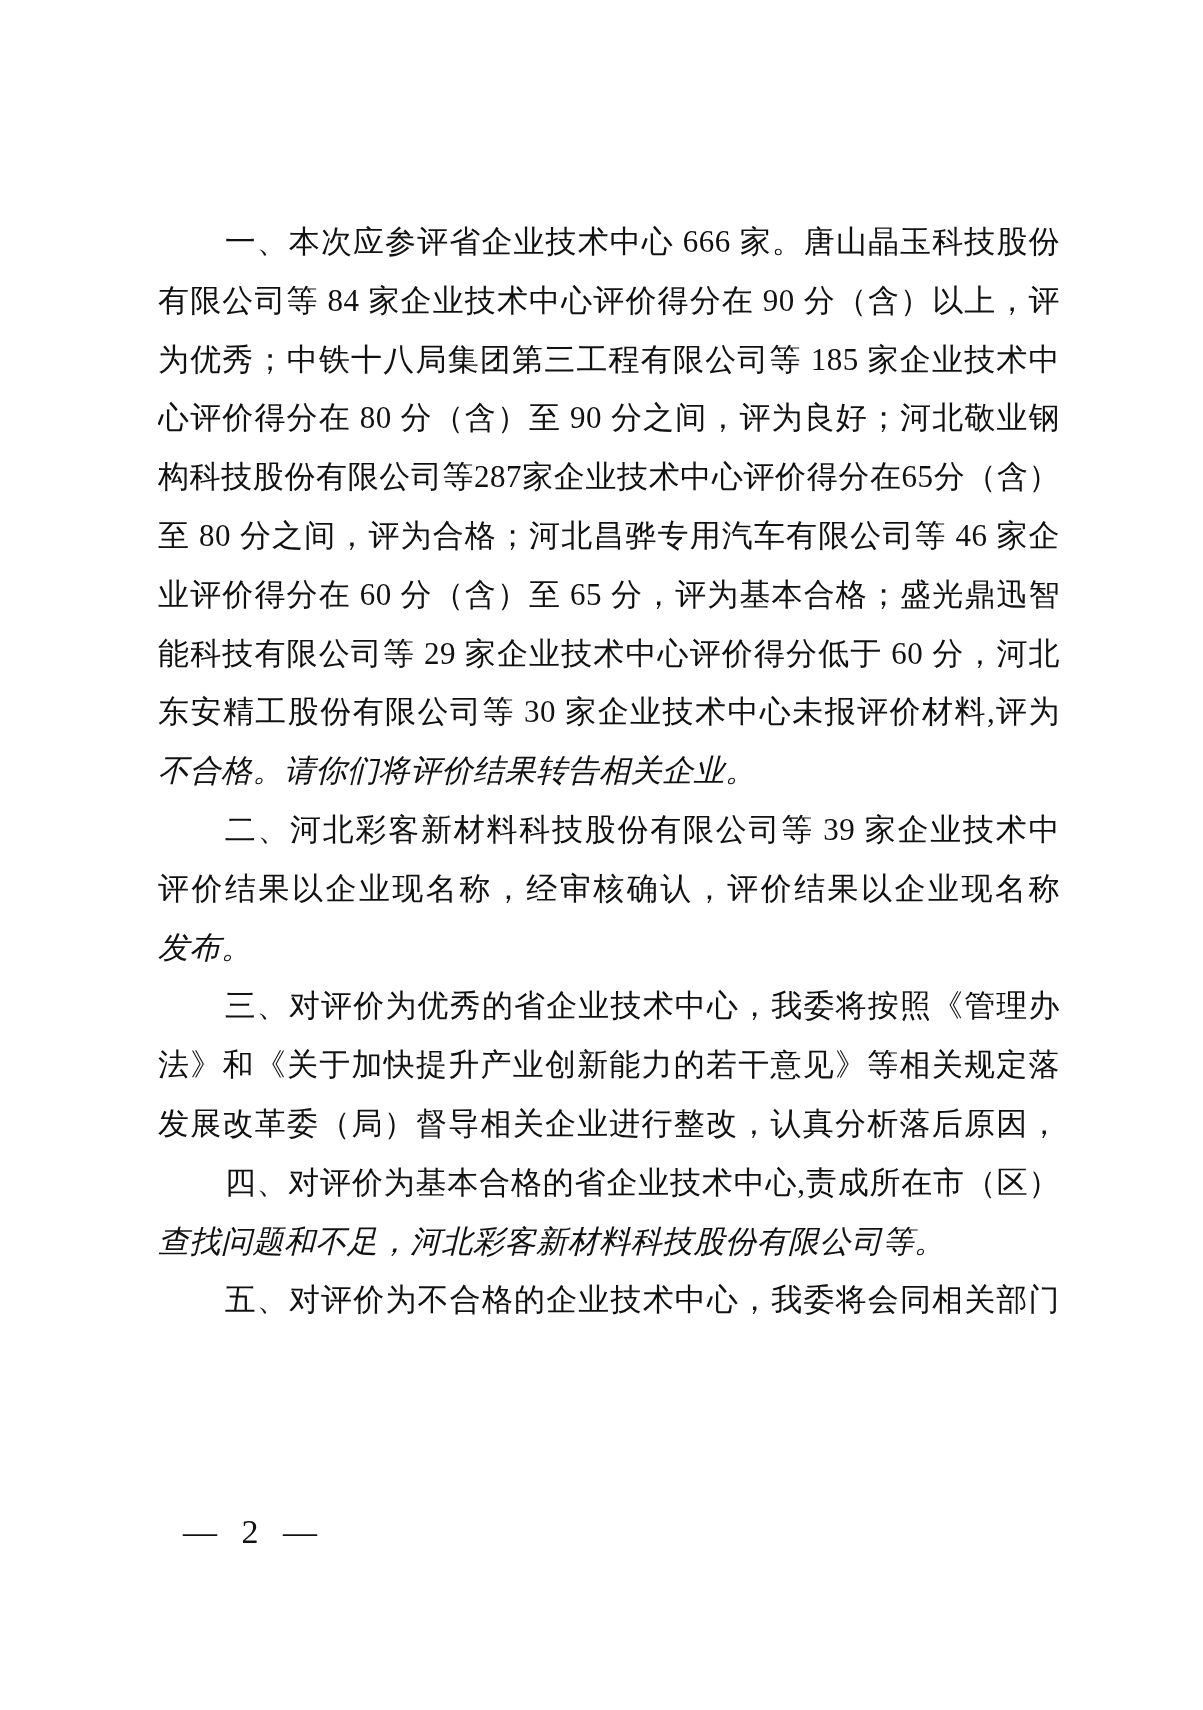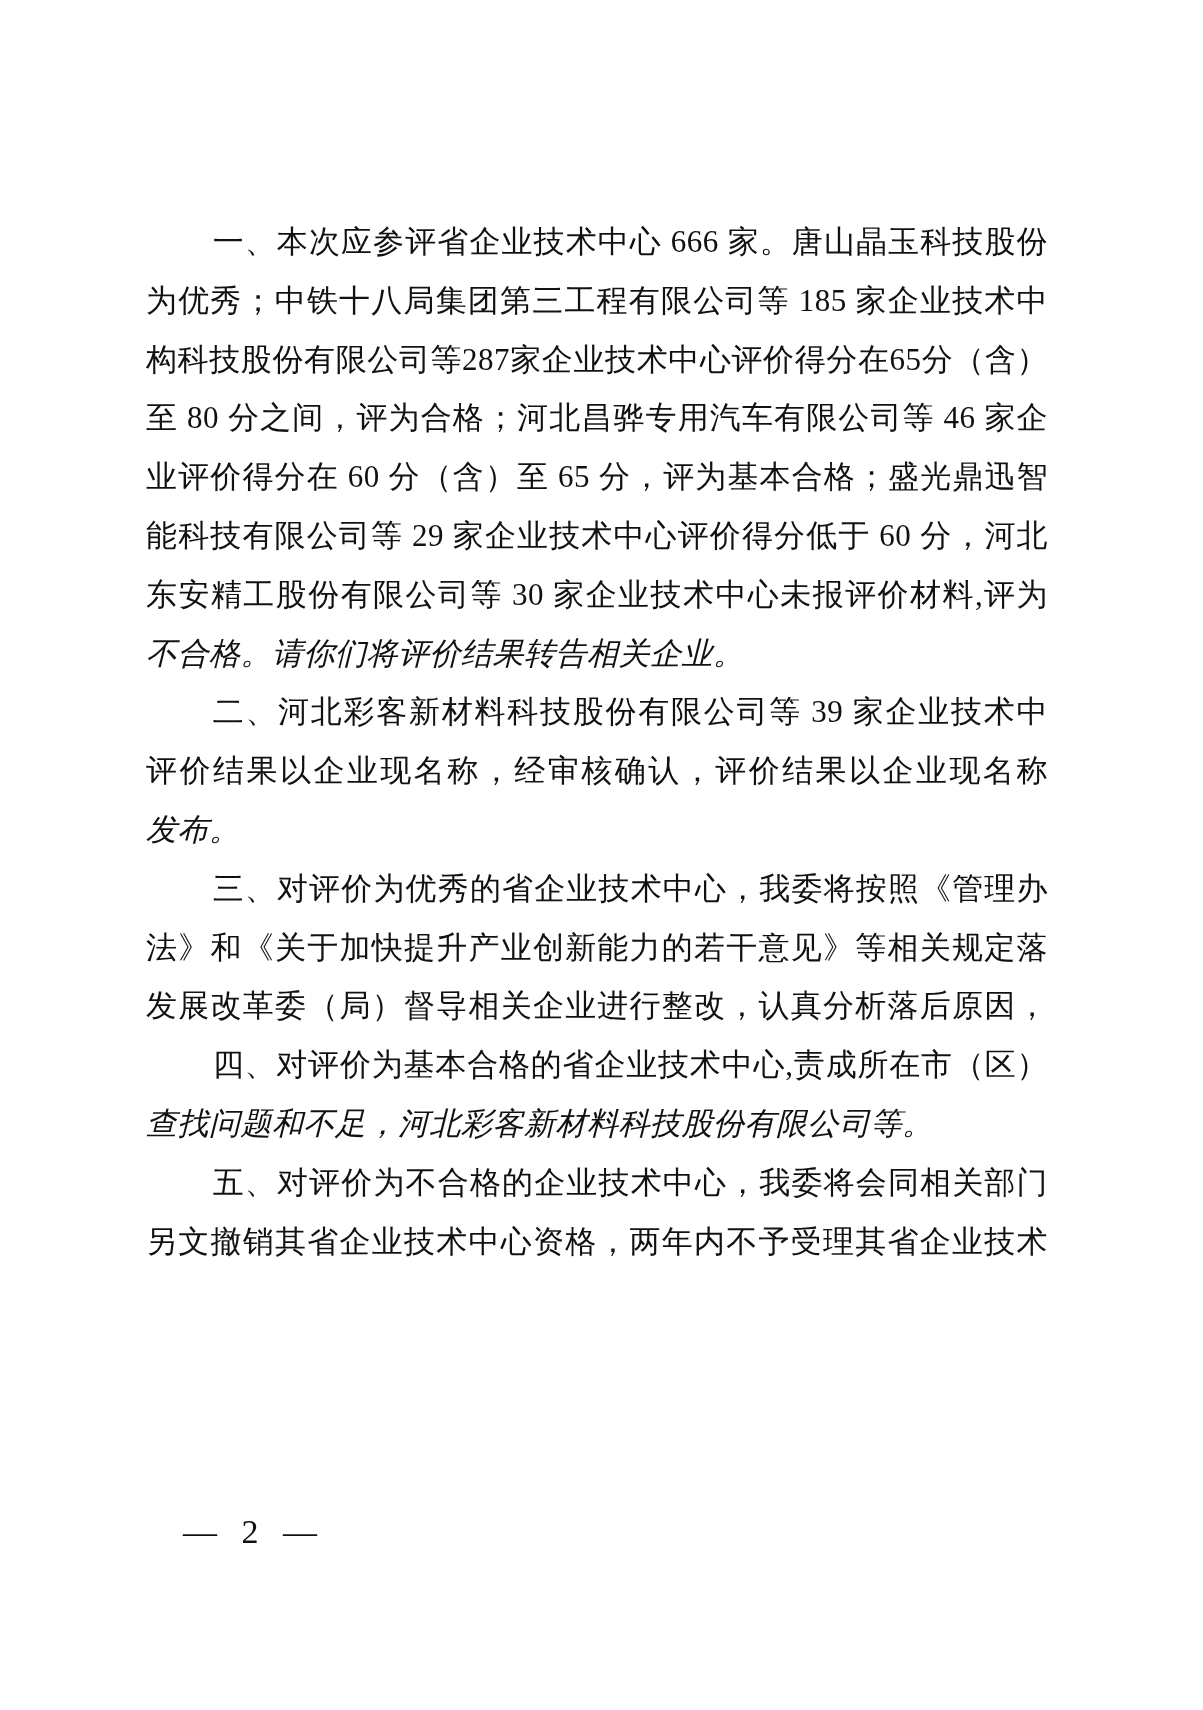--- a/index.html
+++ b/index.html
@@ -11,21 +11,21 @@
     position: relative;
     width: 1203px;
     height: 1710px;
     background: #ffffff;
     overflow: hidden;
     font-family: "Liberation Serif", "DejaVu Serif", serif;
     color: #111111;
   }
   .doc-body {
     position: absolute;
-    left: 146px;
+    left: 158px;
     top: 213px;
     width: 902px;
   }
   .paragraph {
     margin: 0;
     padding: 0;
   }
   .text-line {
     font-size: 31px;
     line-height: 58.8px;
@@ -54,21 +54,23 @@
     color: #111111;
   }
 </style>
 </head>
 <body>
 
 <div class="page">
   <main class="doc-body" id="doc-body">
       <div class="paragraph">
         <div class="text-line first">一、本次应参评省企业技术中心 666 家。唐山晶玉科技股份</div>
+        <div class="text-line">有限公司等 84 家企业技术中心评价得分在 90 分（含）以上，评</div>
         <div class="text-line">为优秀；中铁十八局集团第三工程有限公司等 185 家企业技术中</div>
+        <div class="text-line">心评价得分在 80 分（含）至 90 分之间，评为良好；河北敬业钢</div>
         <div class="text-line">构科技股份有限公司等287家企业技术中心评价得分在65分（含）</div>
         <div class="text-line">至 80 分之间，评为合格；河北昌骅专用汽车有限公司等 46 家企</div>
         <div class="text-line">业评价得分在 60 分（含）至 65 分，评为基本合格；盛光鼎迅智</div>
         <div class="text-line">能科技有限公司等 29 家企业技术中心评价得分低于 60 分，河北</div>
         <div class="text-line">东安精工股份有限公司等 30 家企业技术中心未报评价材料,评为</div>
         <div class="text-line para-end">不合格。请你们将评价结果转告相关企业。</div>
       </div>
       <div class="paragraph">
         <div class="text-line first">二、河北彩客新材料科技股份有限公司等 39 家企业技术中</div>
         <div class="text-line">评价结果以企业现名称，经审核确认，评价结果以企业现名称</div>
@@ -78,17 +80,16 @@
         <div class="text-line first">三、对评价为优秀的省企业技术中心，我委将按照《管理办</div>
         <div class="text-line">法》和《关于加快提升产业创新能力的若干意见》等相关规定落</div>
       </div>
       <div class="paragraph">
         <div class="text-line">发展改革委（局）督导相关企业进行整改，认真分析落后原因，</div>
         <div class="text-line first">四、对评价为基本合格的省企业技术中心,责成所在市（区）</div>
         <div class="text-line para-end">查找问题和不足，河北彩客新材料科技股份有限公司等。</div>
       </div>
       <div class="paragraph">
         <div class="text-line first">五、对评价为不合格的企业技术中心，我委将会同相关部门</div>
-        <div class="text-line">另文撤销其省企业技术中心资格，两年内不予受理其省企业技术</div>
       </div>
     </main>
   <div class="page-num">— 2 —</div>
 </div>
 
 </body></html>

